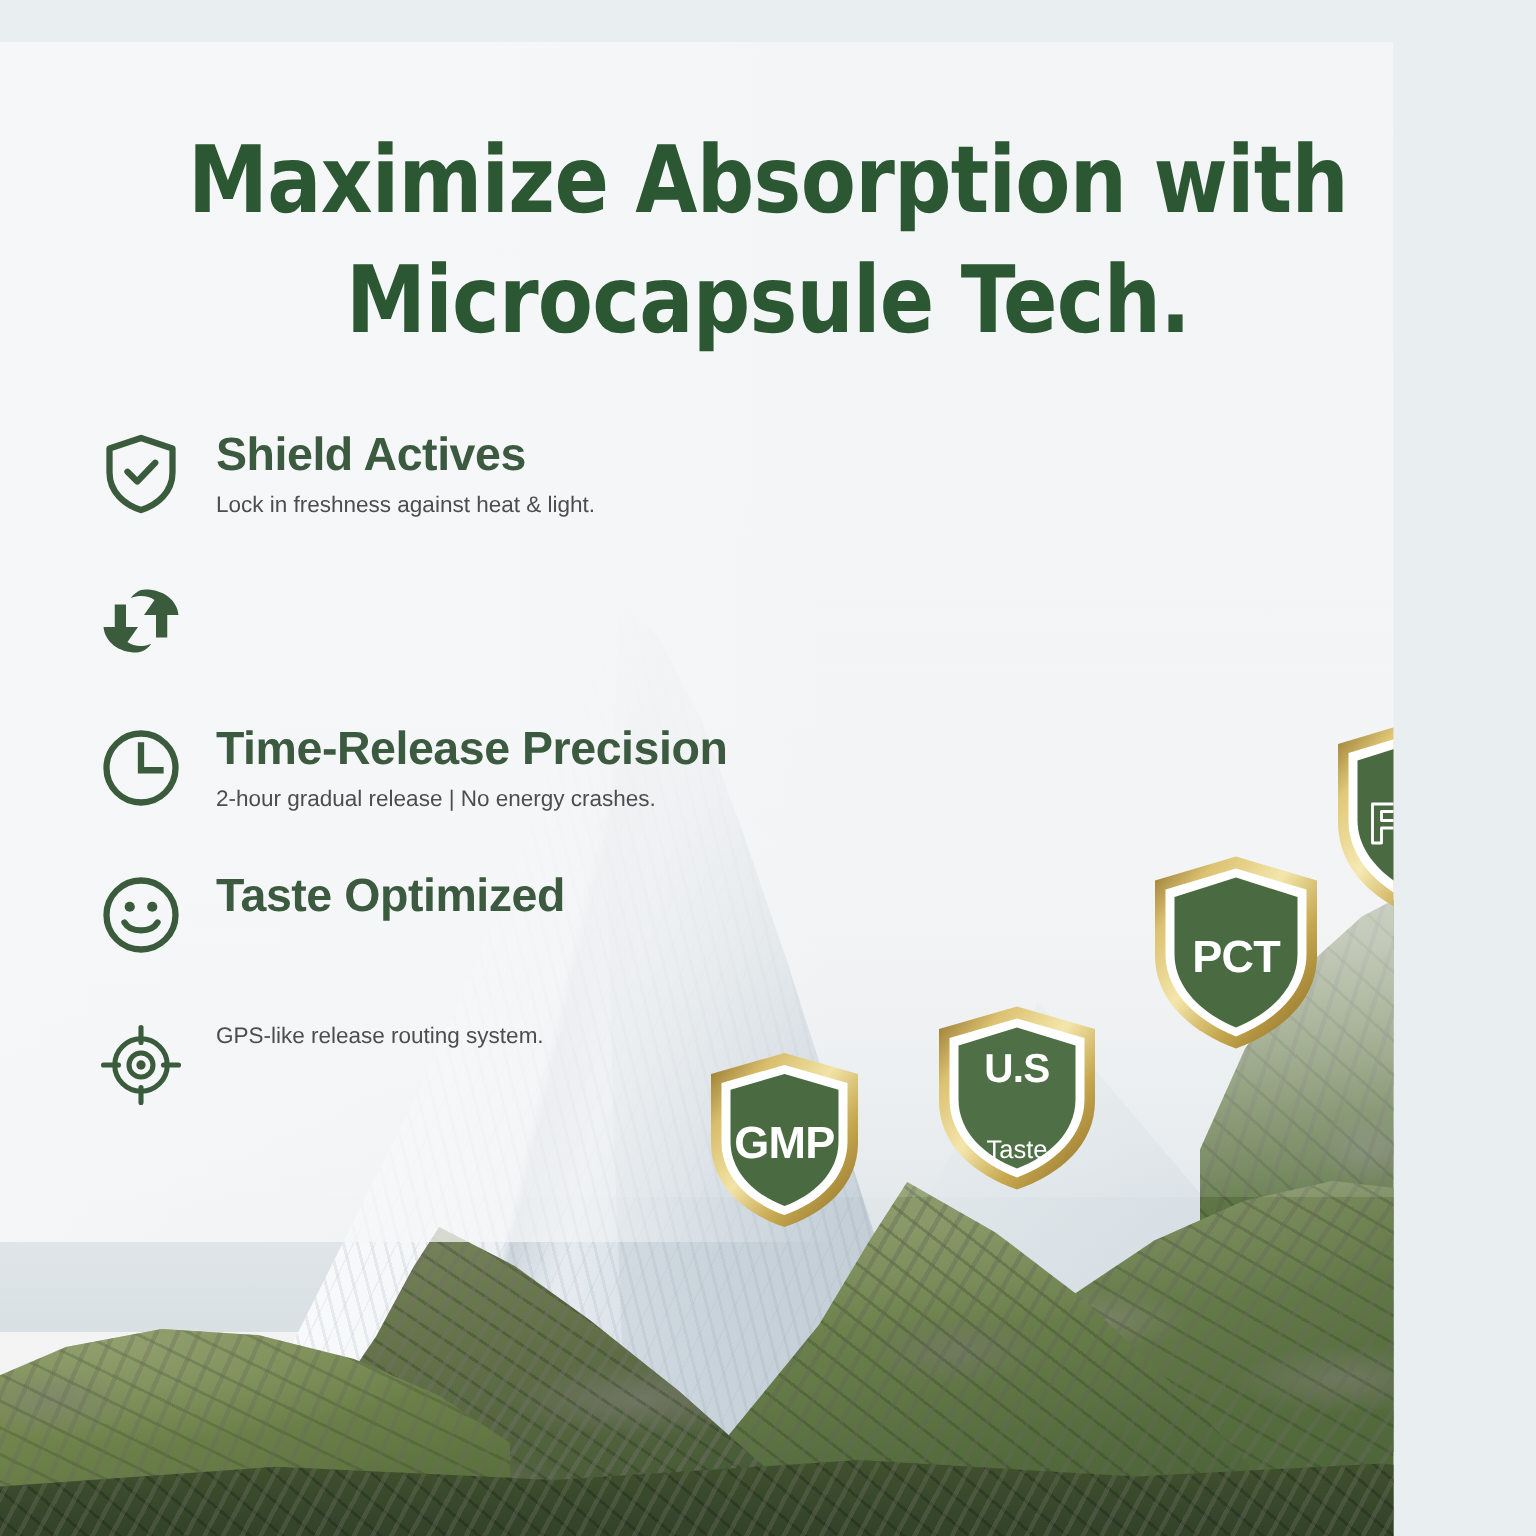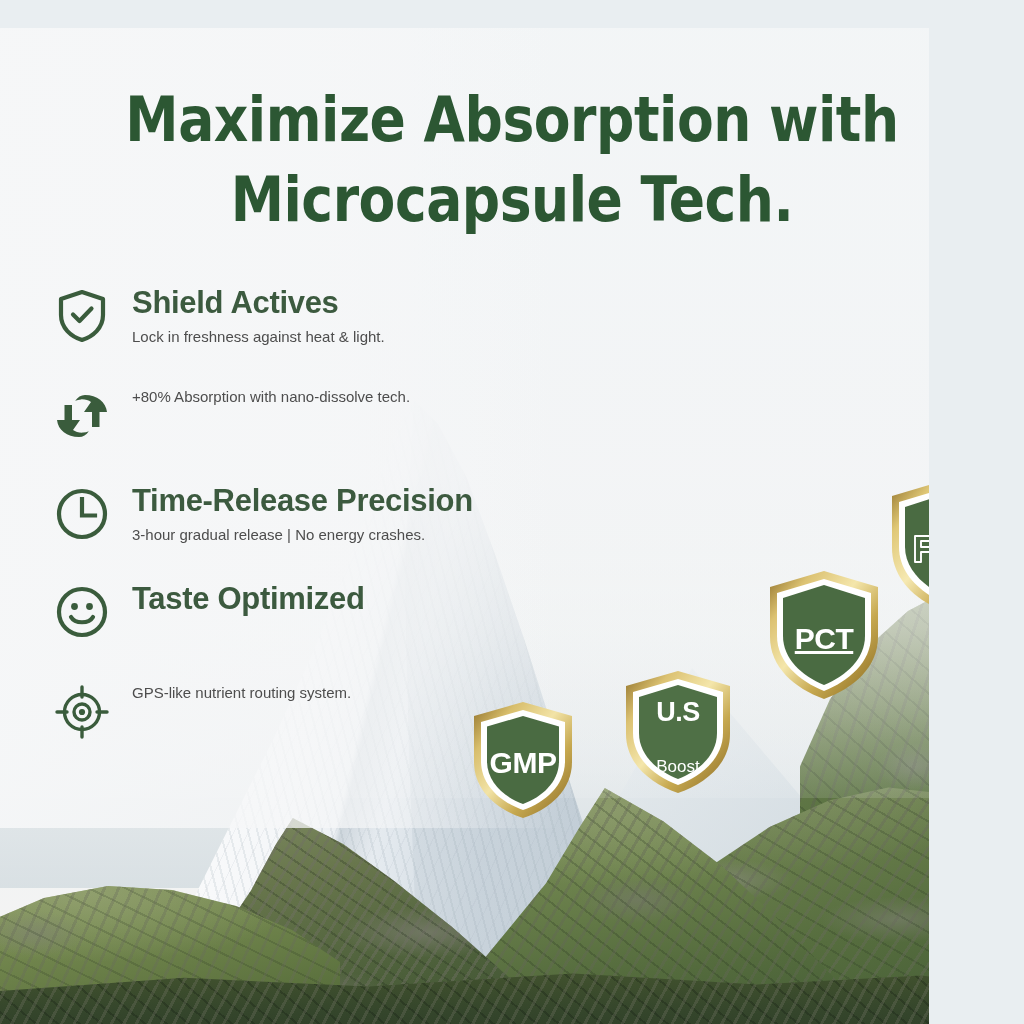--- a/index.html
+++ b/index.html
@@ -184,21 +184,21 @@
     font-family:"DejaVu Sans Condensed","Liberation Sans Narrow","Liberation Sans", sans-serif;
     font-weight:bold;
     font-size:62px;
     line-height:80px;
     letter-spacing:-0.5px;
     transform:scaleX(.96);
   }
   .headline .l2 { display:block; }
 
   .features {
-    position:absolute; left:54px; top:256px; width:560px;
+    position:absolute; left:66px; top:256px; width:560px;
   }
   .feature {
     position:relative;
     min-height:98px;
     padding-left:78px;
   }
   .feature .ficon {
     position:absolute; left:0; top:4px;
     width:56px; height:56px;
     display:flex; align-items:center; justify-content:center;
@@ -237,21 +237,21 @@
   #badge-gmp .bmain { font-size:30px; }
   #badge-gmp .btext { padding-top:6px; }
 
   #badge-us { left:620px; top:640px; width:116px; height:128px; }
   #badge-us .bmain { font-size:27px; }
   #badge-us .bsub  { font-size:17px; }
   #badge-us .btext { padding-top:10px;gap:27px; }
 
   #badge-pct { left:764px; top:540px; width:120px; height:134px; }
   #badge-pct .bmain { font-size:30px; }
-  #badge-pct .btext { padding-top:8px;text-decoration:underline; }
+  #badge-pct .btext { padding-top:8px; }
 
   #badge-fda { left:886px; top:448px; width:126px; height:140px; }
   #badge-fda .btext { padding-top:4px; }
   .fda-logo { width:74px; height:34px; }
 </style>
 </head>
 <body>
 
 <div id="stage">
 
@@ -305,32 +305,31 @@
         <div class="fsub">Lock in freshness against heat &amp; light.</div>
       </div>
 
       <div class="feature">
         <span class="ficon">
           <svg width="54" height="50" viewBox="0 0 54 50" fill="#3a5c3c">
             <path d="M30 4 C42 4 51 11 52 21 L44.5 21 L44.5 36 L37 36 L37 21 L29 21 L36 11 C33.5 9.2 30 8.2 26 8.4 C24 8.5 22 9 20.2 9.8 C22.6 6.3 26 4 30 4 Z"></path>
             <path d="M24 46 C12 46 3 39 2 29 L9.5 29 L9.5 14 L17 14 L17 29 L25 29 L18 39 C20.5 40.8 24 41.8 28 41.6 C30 41.5 32 41 33.8 40.2 C31.4 43.7 28 46 24 46 Z"></path>
           </svg>
         </span>
-        <div class="fsub">+80% Absorption with nano-dissolve tech.</div>
       </div>
 
       <div class="feature">
         <span class="ficon">
           <svg width="52" height="52" viewBox="0 0 52 52" fill="none" stroke="#3a5c3c" stroke-width="4.2" stroke-linecap="square" stroke-linejoin="miter">
             <circle cx="26" cy="26" r="23"></circle>
             <path d="M26 11 V27.5 H39"></path>
           </svg>
         </span>
         <div class="ftitle">Time-Release Precision</div>
-        <div class="fsub">3-hour gradual release | No energy crashes.</div>
+        <div class="fsub">2-hour gradual release | No energy crashes.</div>
       </div>
 
       <div class="feature">
         <span class="ficon">
           <svg width="52" height="52" viewBox="0 0 52 52" fill="none" stroke="#3a5c3c" stroke-width="4.2" stroke-linecap="round" stroke-linejoin="round">
             <circle cx="26" cy="26" r="23"></circle>
             <circle cx="18.5" cy="20.5" r="3.4" fill="#3a5c3c" stroke="none"></circle>
             <circle cx="33.5" cy="20.5" r="3.4" fill="#3a5c3c" stroke="none"></circle>
             <path d="M15 31 C19 38 33 38 37 31"></path>
           </svg>
@@ -343,21 +342,21 @@
           <svg width="54" height="54" viewBox="0 0 54 54" fill="none" stroke="#3a5c3c" stroke-width="3.4" stroke-linecap="round">
             <circle cx="27" cy="27" r="17.5"></circle>
             <circle cx="27" cy="27" r="8"></circle>
             <circle cx="27" cy="27" r="3.1" fill="#3a5c3c" stroke="none"></circle>
             <path d="M27 2 V12"></path>
             <path d="M27 42 V52"></path>
             <path d="M2 27 H12"></path>
             <path d="M42 27 H52"></path>
           </svg>
         </span>
-        <div class="fsub">GPS-like nutrient routing system.</div>
+        <div class="fsub">GPS-like release routing system.</div>
       </div>
 
     </div>
 
     <div>
 
       <div class="badge" id="badge-gmp">
         <svg width="110" height="122" viewBox="0 0 110 122" aria-hidden="true">
           <defs>
             <linearGradient id="goldA" x1="0" y1="0" x2="1" y2="1">
@@ -387,21 +386,21 @@
               <stop offset="68%" stop-color="#c6a84f"></stop>
               <stop offset="100%" stop-color="#8a6b26"></stop>
             </linearGradient>
           </defs>
           <path d="M58 3 L110 18 V66 C110 95 87 115 58 125 C29 115 6 95 6 66 V18 Z" fill="url(#goldB)"></path>
           <path d="M58 11 L103 24 V65 C103 90 82 108 58 117 C34 108 13 90 13 65 V24 Z" fill="#ffffff"></path>
           <path d="M58 17 L97 29 V65 C97 87 79 103 58 111 C37 103 19 87 19 65 V29 Z" fill="#4f7046"></path>
         </svg>
         <div class="btext">
           <span class="bmain">U.S</span>
-          <span class="bsub">Boost</span>
+          <span class="bsub">Taste</span>
         </div>
       </div>
 
       <div class="badge" id="badge-pct">
         <svg width="120" height="134" viewBox="0 0 120 134" aria-hidden="true">
           <defs>
             <linearGradient id="goldC" x1="0" y1="0" x2="1" y2="1">
               <stop offset="0%" stop-color="#8e6f28"></stop>
               <stop offset="20%" stop-color="#dcc272"></stop>
               <stop offset="44%" stop-color="#f4e6ab"></stop>

